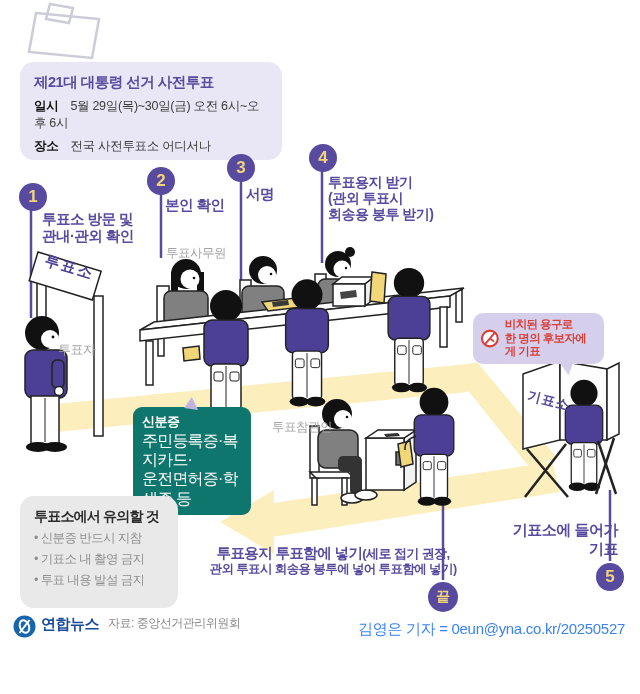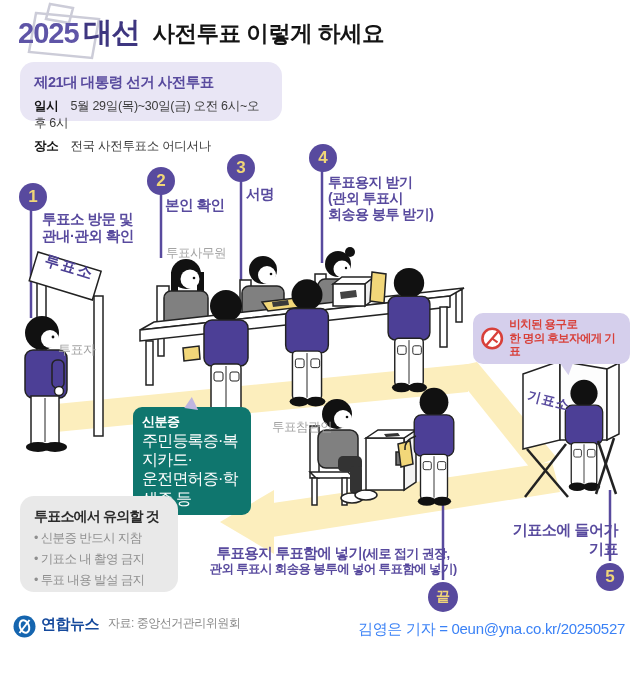--- a/index.html
+++ b/index.html
@@ -6,50 +6,50 @@
   .stage{position:relative;width:640px;height:694px;background:#fff;overflow:hidden;
          font-family:"Liberation Sans","DejaVu Sans",sans-serif;color:#111;}
   .abs{position:absolute;}
 
   
   .logo-year{font-size:29px;font-weight:800;color:#5f55a7;letter-spacing:-1px;}
   .logo-word{font-size:29px;font-weight:800;color:#3e3680;letter-spacing:-1px;margin-left:5px;}
   .main-title{font-size:22.5px;font-weight:800;color:#141414;margin-left:13px;letter-spacing:-0.5px;}
 
   
-  .info-box{left:20px;top:62px;width:262px;height:59px;background:#e9e6f5;border-radius:14px;
+  .info-box{left:20px;top:62px;width:262px;height:98px;background:#e9e6f5;border-radius:14px;
             padding:11px 14px;box-sizing:border-box;}
   .info-title{font-size:14.5px;font-weight:800;color:#584a9e;letter-spacing:-0.5px;}
   .info-row{font-size:12.5px;margin-top:6px;letter-spacing:-0.3px;color:#3c3c3c;}
   .info-row b{color:#141414;margin-right:12px;}
 
   
   .badge{width:28px;height:28px;border-radius:50%;background:#584a9e;color:#f0d678;
          font-weight:800;font-size:17px;display:flex;align-items:center;justify-content:center;}
   .step-label{font-size:14.5px;font-weight:800;color:#584a9e;line-height:1.14;
               white-space:pre-line;letter-spacing:-0.5px;}
   .grey-label{font-size:12.5px;color:#a3a3a3;letter-spacing:-0.5px;}
 
   
   .id-bubble{left:133px;top:407px;width:118px;background:#0f766e;border-radius:9px;
              padding:6px 9px 7px;box-sizing:border-box;color:#fff;}
   .id-bubble .t{font-size:13px;font-weight:800;letter-spacing:-0.5px;}
   .id-bubble .b{font-size:16px;line-height:1.2;white-space:pre-line;letter-spacing:-0.8px;color:#fdfdfd;}
   .id-tail{position:absolute;top:-10px;left:52px;width:0;height:0;
            border-left:6px solid transparent;border-right:8px solid transparent;
            border-bottom:12px solid #bfb5e0;transform:rotate(8deg);}
-  .warn-bubble{left:473px;top:313px;width:157px;background:#d5cfec;border-radius:10px;
+  .warn-bubble{left:473px;top:313px;width:131px;background:#d5cfec;border-radius:10px;
                padding:5px 7px;box-sizing:border-box;display:flex;align-items:center;gap:5px;}
   .warn-text{font-size:11.5px;font-weight:800;color:#d8403a;line-height:1.18;letter-spacing:-0.6px;}
   .warn-tail{position:absolute;bottom:-11px;left:88px;width:0;height:0;
              border-left:6px solid transparent;border-right:9px solid transparent;
              border-top:14px solid #d5cfec;transform:rotate(-12deg);}
 
   
-  .notice-box{left:20px;top:496px;width:158px;height:96px;background:#e9e9e9;border-radius:14px;
+  .notice-box{left:20px;top:496px;width:158px;height:112px;background:#e9e9e9;border-radius:14px;
               padding:12px 14px;box-sizing:border-box;}
   .notice-title{font-size:14px;font-weight:800;color:#2b2b2b;letter-spacing:-0.8px;}
   .notice-item{font-size:12.5px;color:#8f8f8f;margin-top:4px;letter-spacing:-0.6px;}
   .notice-item::before{content:"• ";}
 
   
   .drop-step{left:192px;top:543px;width:282px;text-align:center;color:#584a9e;font-weight:800;
              line-height:1.2;letter-spacing:-0.6px;}
   .drop-main{font-size:14.5px;}
   .drop-paren{font-size:13px;}
@@ -226,25 +226,20 @@
       <use href="#pback" transform="translate(584,446) scale(0.85)"></use>
     </g>
     <g stroke="#222" stroke-width="2.5">
       <line x1="527" y1="449" x2="568" y2="497"></line>
       <line x1="566" y1="444" x2="525" y2="497"></line>
       <line x1="598" y1="441" x2="616" y2="494"></line>
       <line x1="614" y1="438" x2="596" y2="494"></line>
     </g>
   </svg>
 
-  <div class="abs" style="left:18px;top:13px;display:flex;align-items:center;height:40px;">
-    <span class="logo-year">2025</span>
-    <span class="logo-word">대선</span>
-    <span class="main-title">사전투표 이렇게 하세요</span>
-  </div>
 
   <div class="abs info-box">
     <div class="info-title">제21대 대통령 선거 사전투표</div>
     <div class="info-row">
       <b>일시</b><span>5월 29일(목)~30일(금) 오전 6시~오후 6시</span>
     </div>
     <div class="info-row">
       <b>장소</b><span>전국 사전투표소 어디서나</span>
     </div>
   </div>

